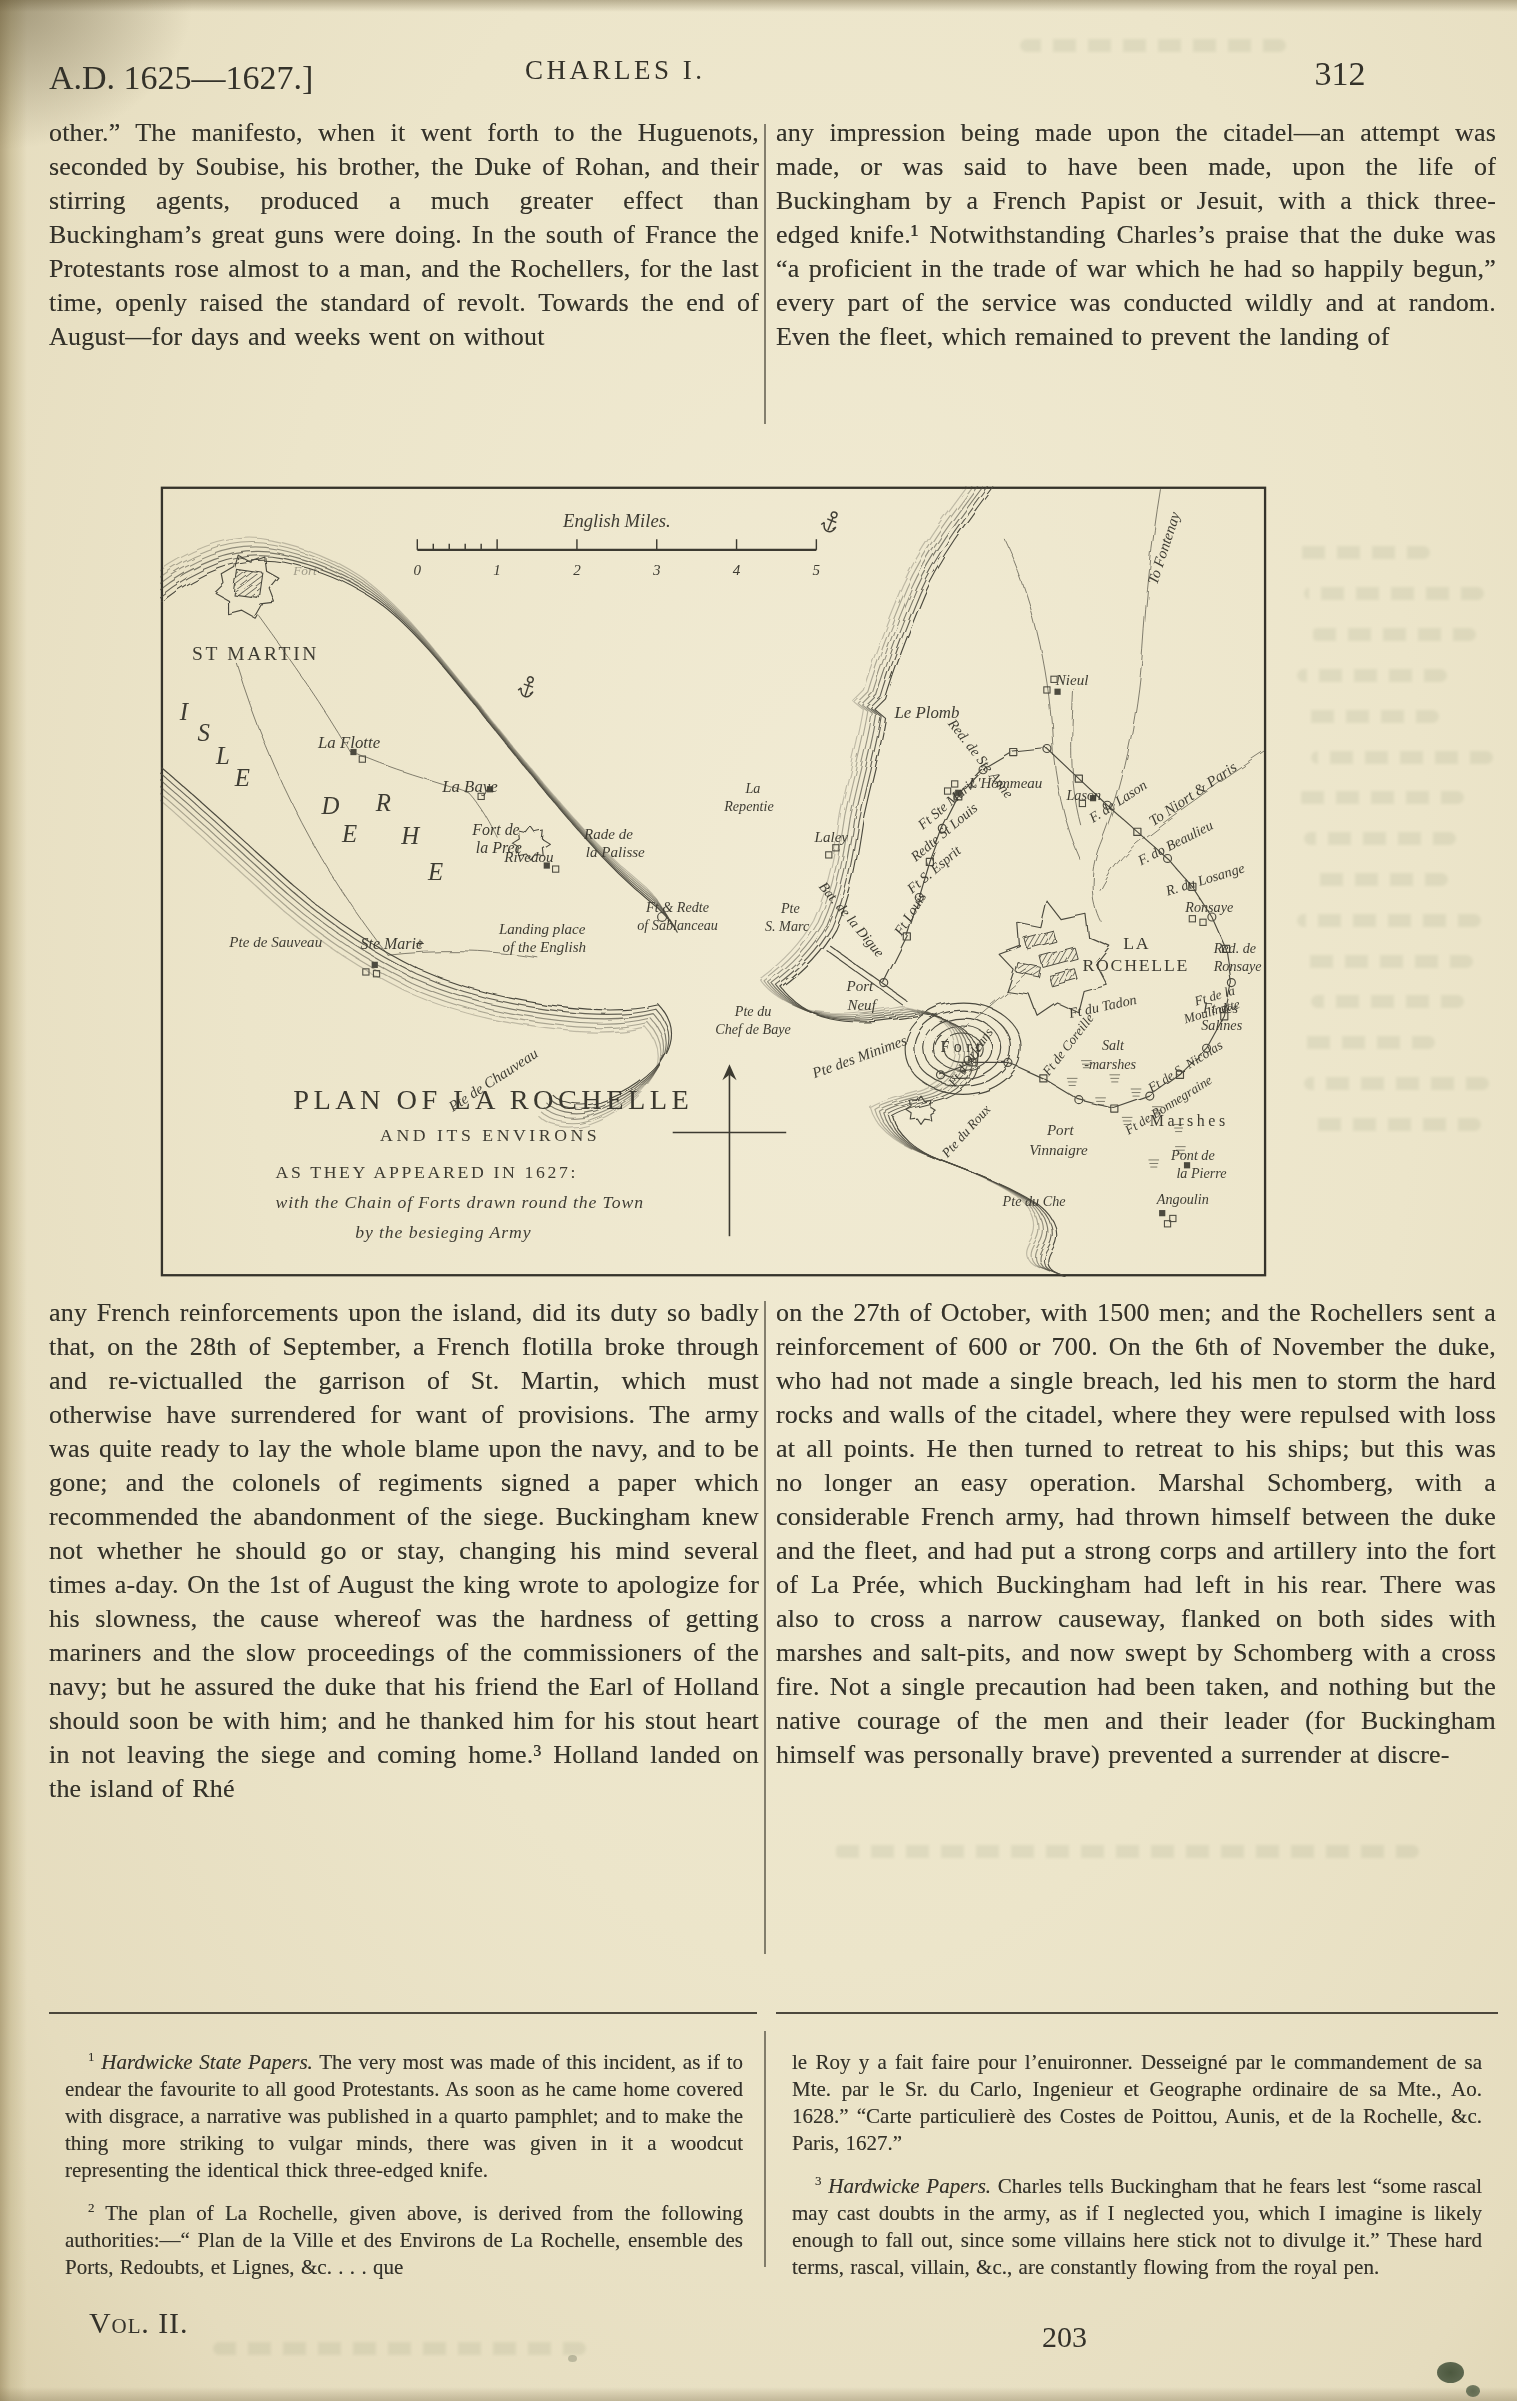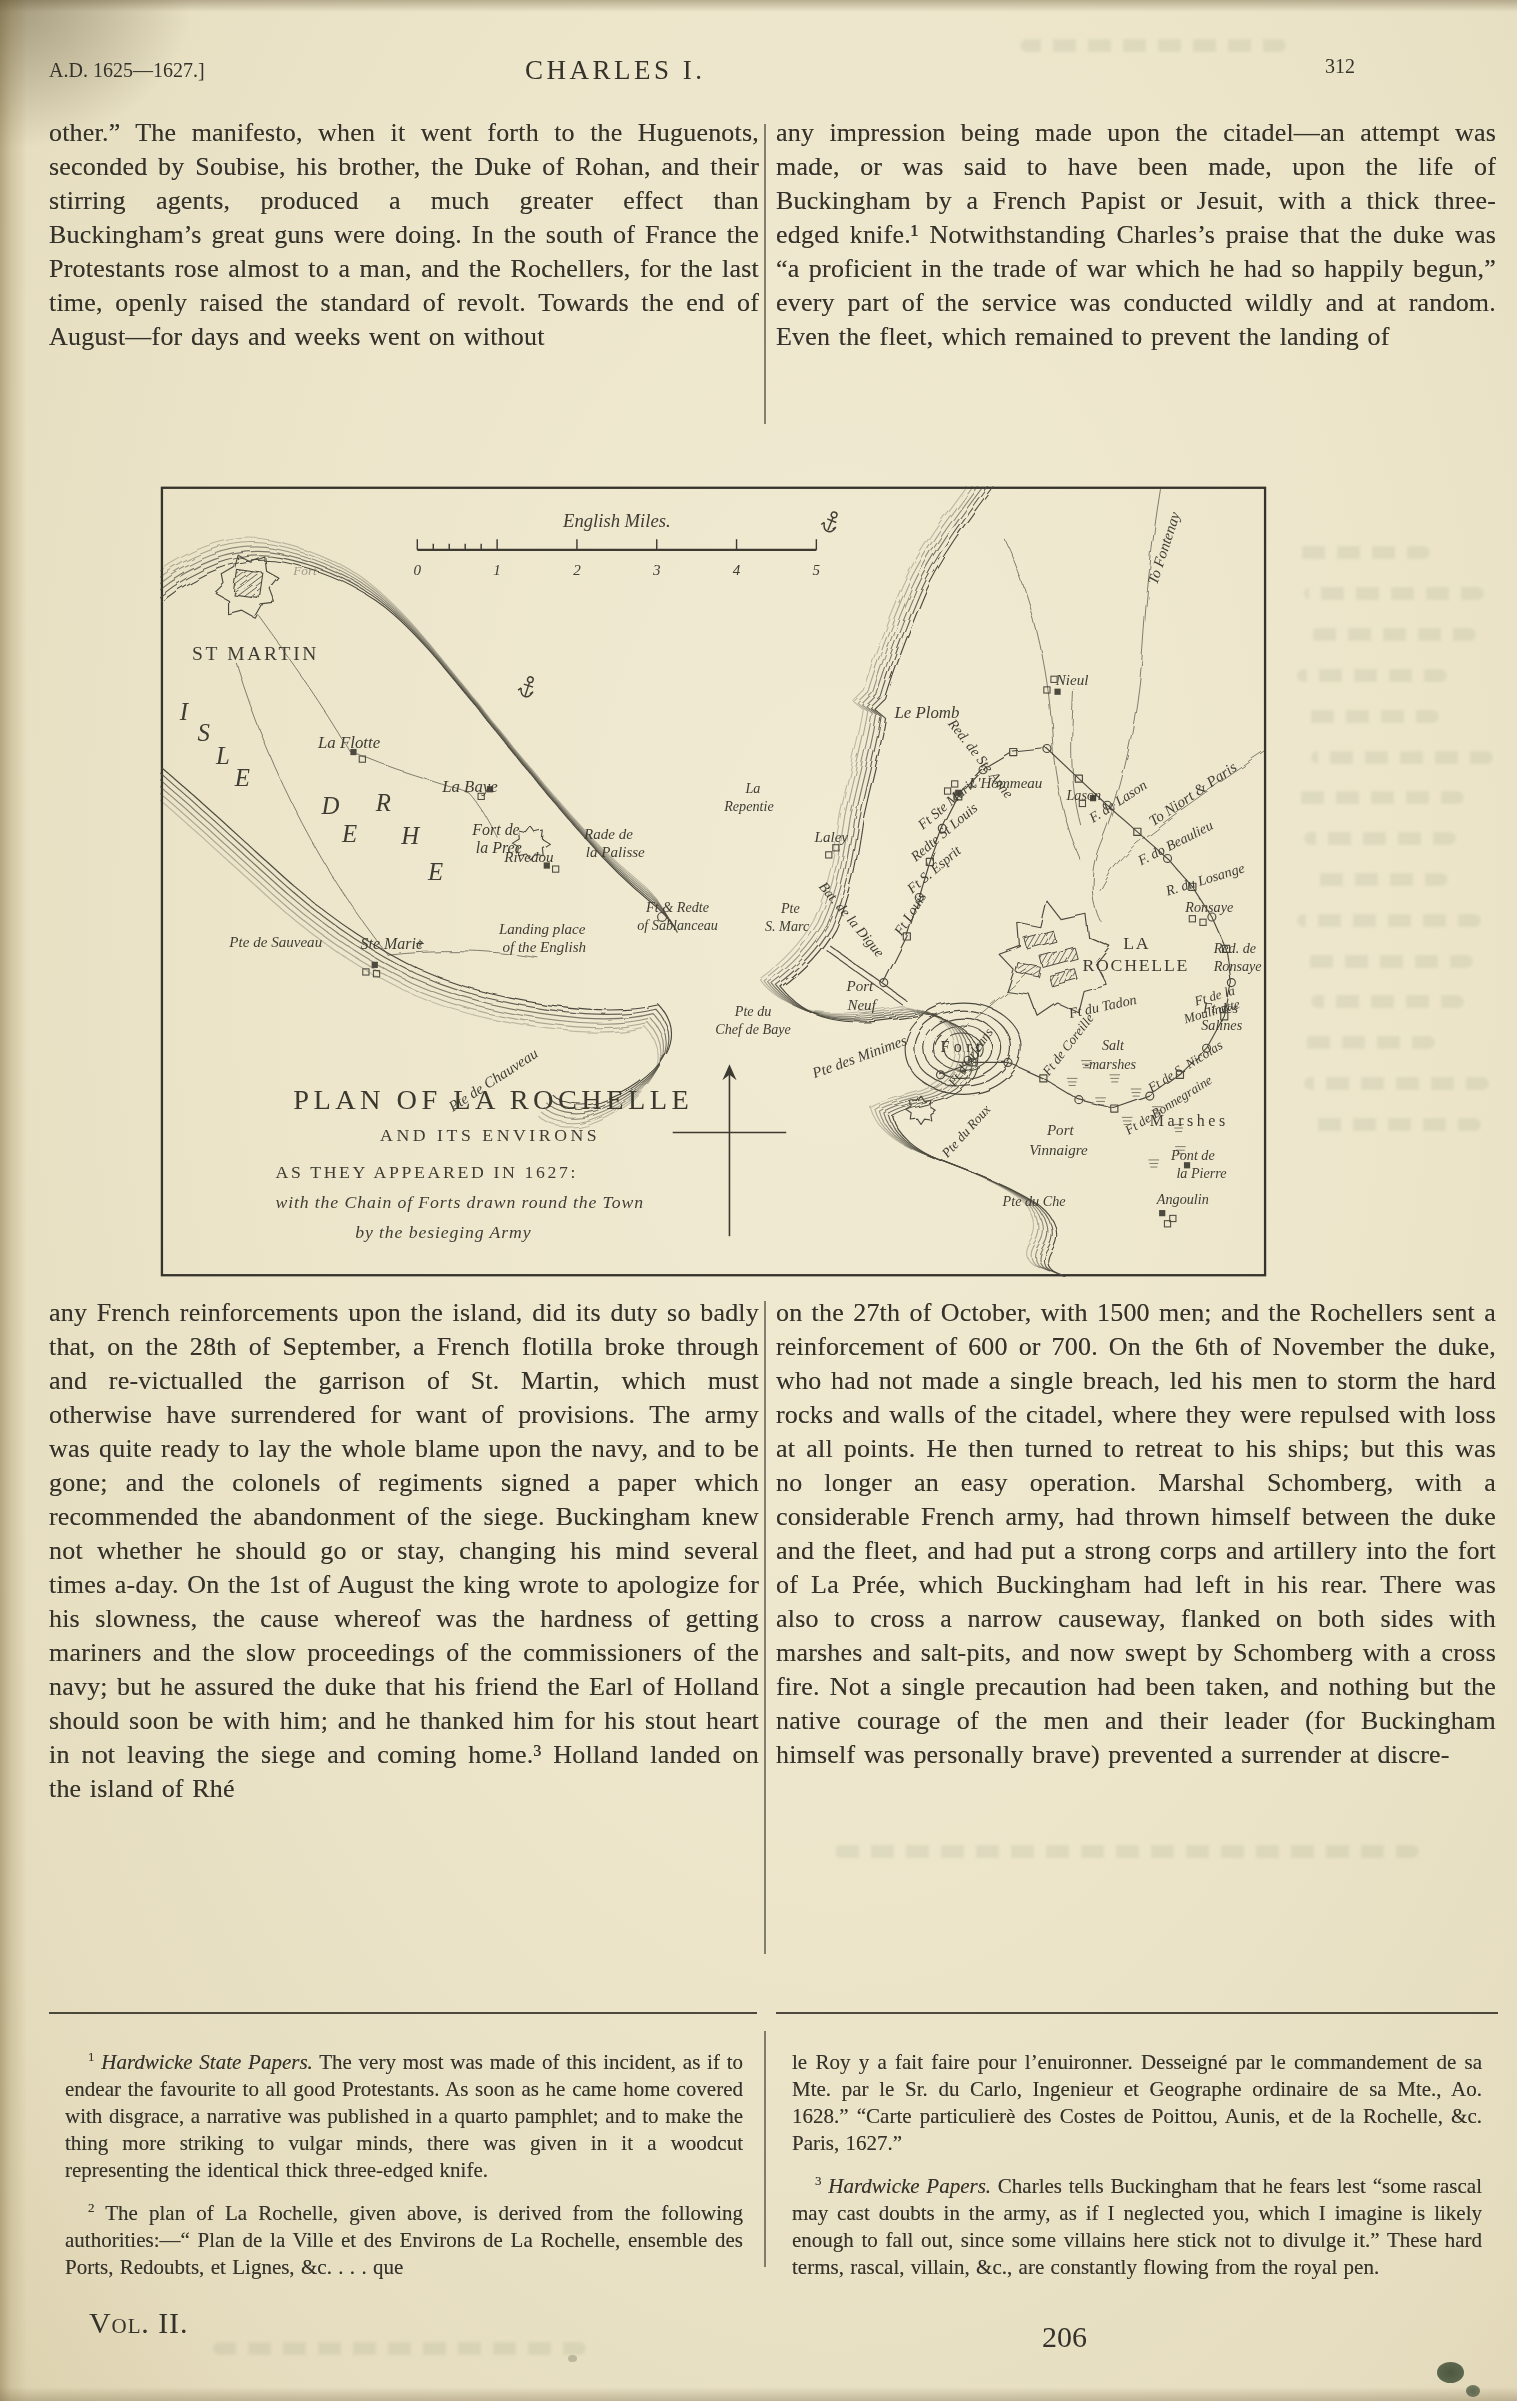--- a/index.html
+++ b/index.html
@@ -18,21 +18,21 @@
   .corner-tl{position:absolute;left:0;top:0;width:195px;height:151px;
     background:radial-gradient(ellipse at 0% 0%,rgba(90,78,48,.5),rgba(90,78,48,0) 70%);}
   .stain{position:absolute;border-radius:50%;}
   .stain.s1{left:1437px;top:2362px;width:27px;height:21px;background:radial-gradient(#3c4a31,#55614a);opacity:.9;}
   .stain.s2{left:1466px;top:2385px;width:14px;height:11.5px;background:radial-gradient(#44523a,#5d6950);opacity:.8;}
   .stain.s3{left:568px;top:2355px;width:9px;height:7px;background:#8d9077;opacity:.5;}
   
   .ghost{position:absolute;height:13.3px;border-radius:7px;opacity:.085;filter:blur(1.8px);
     background:repeating-linear-gradient(90deg,#51643f 0 23px,rgba(0,0,0,0) 23px 35px);transform:scaleX(-1);}
   
-  .hdr{position:absolute;font-size:20px;white-space:nowrap;}
+  .hdr{position:absolute;font-size:34px;white-space:nowrap;}
   .hdr.title{letter-spacing:3.5px;font-size:27px;}
   
   .col{position:absolute;text-align:justify;font-size:26px;line-height:34px;
     letter-spacing:0.2px;word-spacing:1.8px;text-shadow:0 0 0.5px rgba(42,40,32,.5);}
   .vrule{position:absolute;left:764px;width:1.8px;background:rgba(60,56,45,.6);}
   .frule{position:absolute;height:1.8px;background:rgba(48,45,36,.85);}
   .fn{position:absolute;font-size:21px;line-height:27px;text-align:justify;
     word-spacing:1.1px;text-shadow:0 0 0.4px rgba(42,40,32,.45);}
   .fn p{margin:16px;text-indent:23px;}
   .fn p.cont{text-indent:0;}
@@ -403,14 +403,14 @@
 <div class="fn" style="left:49px;top:2033px;width:710px;">
   <p><sup>1</sup> <i>Hardwicke State Papers.</i><span>  The very most was made of this incident, as if to endear the favourite to all good Protestants. As soon as he came home covered with disgrace, a narrative was published in a quarto pamphlet; and to make the thing more striking to vulgar minds, there was given in it a woodcut representing the identical thick three-edged knife.</span></p>
   <p><sup>2</sup> <span>The plan of La Rochelle, given above, is derived from the following authorities:—“ Plan de la Ville et des Environs de La Rochelle, ensemble des Ports, Redoubts, et Lignes, &amp;c. . . . que</span></p>
 </div>
 <div class="fn" style="left:776px;top:2033px;width:722px;">
   <p class="cont"><span>le Roy y a fait faire pour l’enuironner.  Desseigné par le commandement de sa Mte. par le Sr. du Carlo, Ingenieur et Geographe ordinaire de sa Mte., Ao. 1628.”  “Carte particulierè des Costes de Poittou, Aunis, et de la Rochelle, &amp;c.  Paris, 1627.”</span></p>
   <p><sup>3</sup> <i>Hardwicke Papers.</i><span>  Charles tells Buckingham that he fears lest “some rascal may cast doubts in the army, as if I neglected you, which I imagine is likely enough to fall out, since some villains here stick not to divulge it.”  These hard terms, rascal, villain, &amp;c., are constantly flowing from the royal pen.</span></p>
 </div>
 
 <div class="footer vol" style="left:89px;top:2282px;">Vol. II.</div>
-<div class="footer" style="left:1020px;top:2296px;width:89px;text-align:center;">206</div>
+<div class="footer" style="left:1020px;top:2296px;width:89px;text-align:center;">203</div>
 
 
 </body></html>

